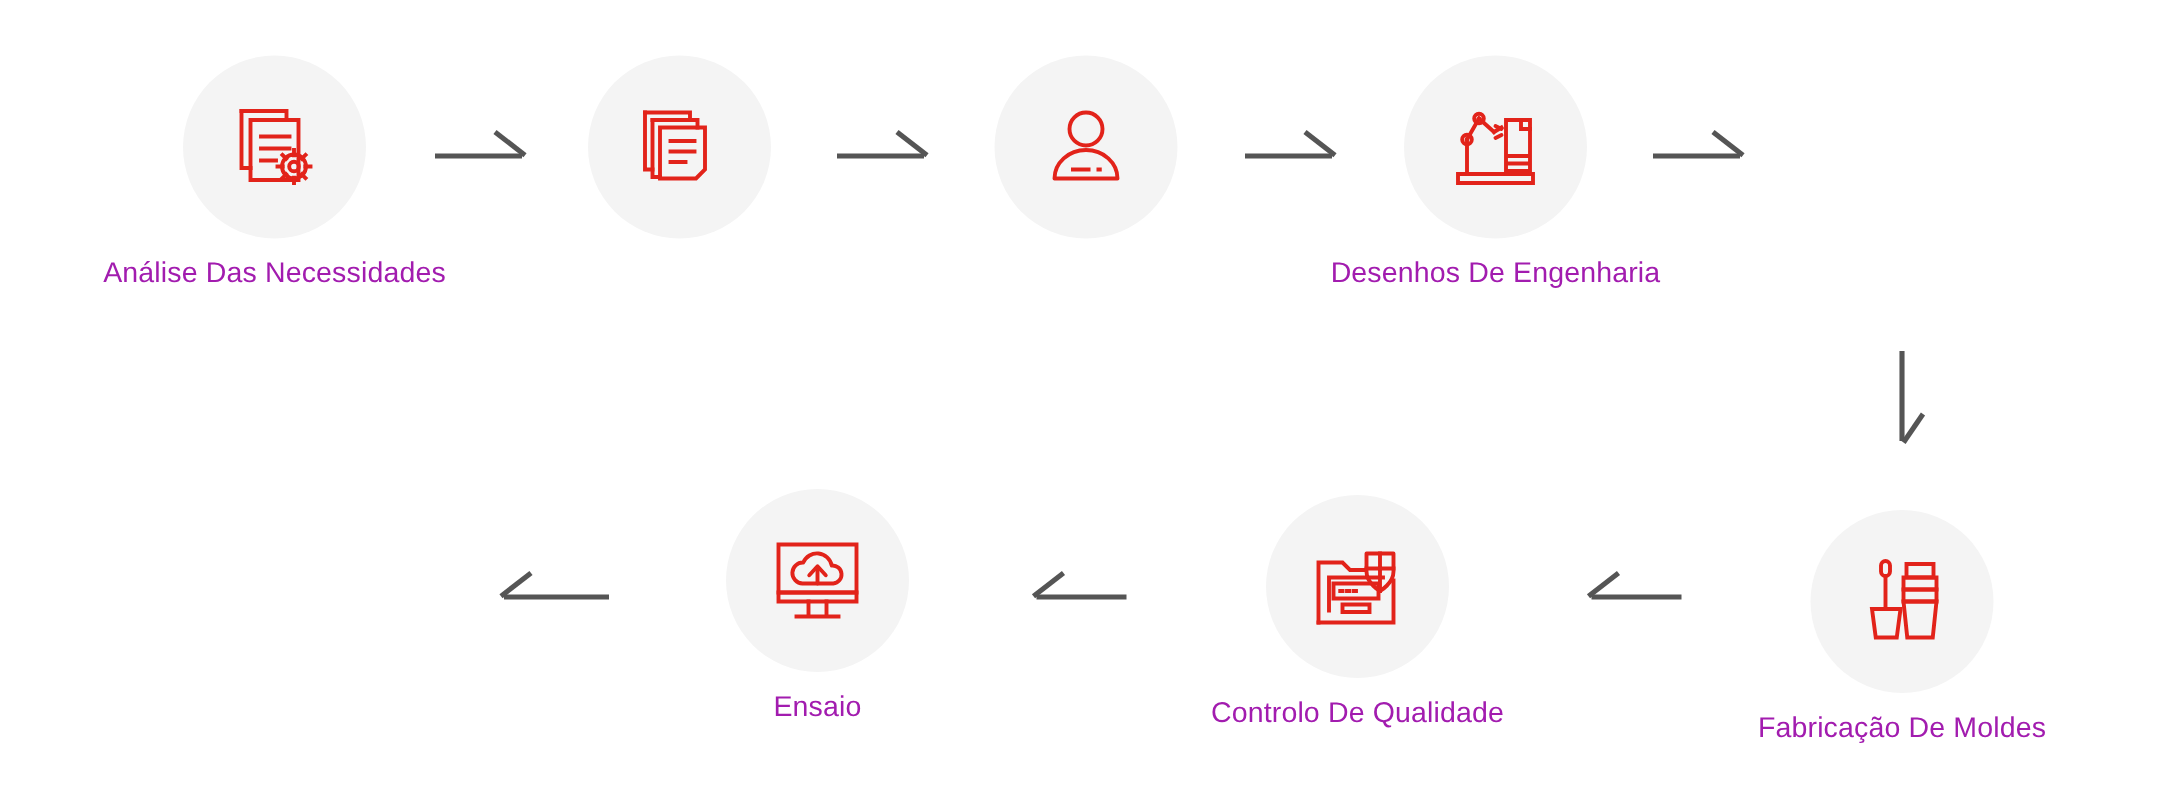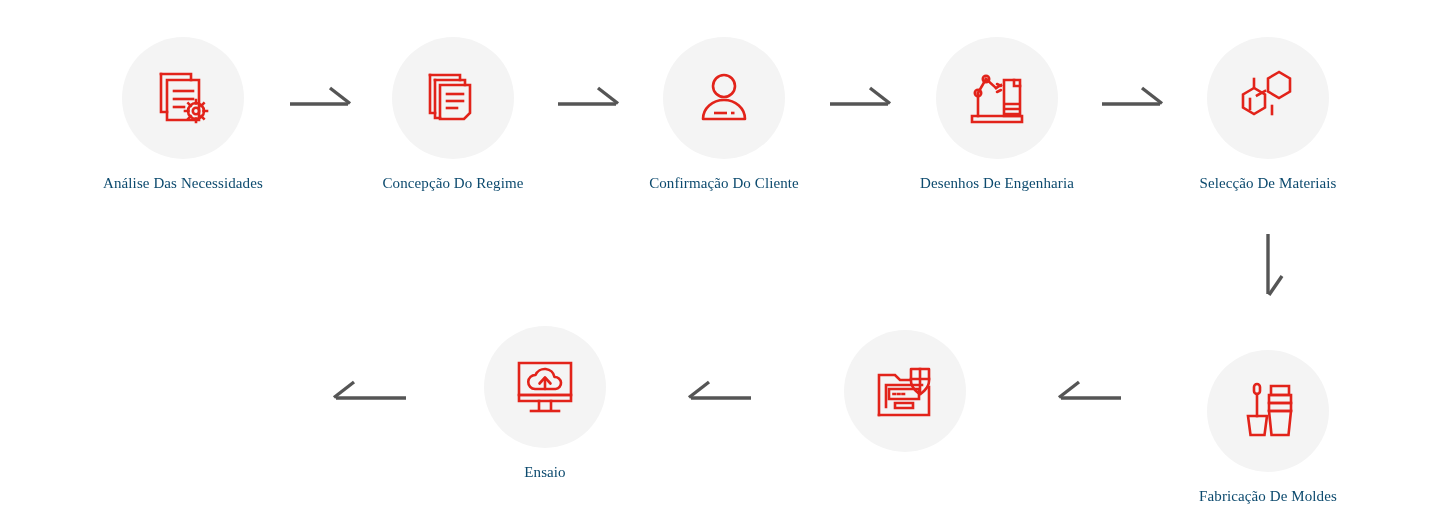--- a/index.html
+++ b/index.html
@@ -33,27 +33,26 @@
     background: #f4f4f4;
     display: flex;
     align-items: center;
     justify-content: center;
   }
   .step-circle svg {
     display: block;
   }
   .step-label {
     margin-top: 12px;
-    font-size: 15px;
+    font-size: 19px;
     line-height: 24px;
-    color: #0c4a6e;
+    color: #a21caf;
     white-space: nowrap;
     text-align: center;
     letter-spacing: 0.1px;
-    font-family: Liberation Serif, serif;
   }
   .connector {
     position: absolute;
   }
   .connector svg {
     display: block;
     overflow: visible;
   }
 </style>
 </head>
@@ -90,35 +89,33 @@
           <path d="M6 6 v38 h5"></path>
           <path d="M11 11 h30 v5"></path>
           <path d="M11 11 v38 h5"></path>
           <path d="M16 16 h30 v28 l-6 6 h-24 z"></path>
           <path d="M23 25 h16"></path>
           <path d="M23 32 h16"></path>
           <path d="M23 39 h10"></path>
         </svg>
       </span>
     </div>
-    <div class="step-label">Concepção Do Regime</div>
   </div>
 
   <div class="step" style="left:604px; top:37px;">
     <div class="step-circle">
       <span>
         <svg width="60" height="58" viewBox="0 0 60 58" fill="none" stroke="#e2231a" stroke-width="2.6" stroke-linecap="round" stroke-linejoin="round">
           <circle cx="30" cy="17" r="11"></circle>
           <path d="M9 50 a21 19 0 0 1 42 0 z"></path>
           <path d="M20 44 h13" stroke-linecap="butt"></path>
           <path d="M37 44 h3.5" stroke-linecap="butt"></path>
         </svg>
       </span>
     </div>
-    <div class="step-label">Confirmação Do Cliente</div>
   </div>
 
   <div class="step" style="left:877px; top:37px;">
     <div class="step-circle">
       <span>
         <svg width="60" height="56" viewBox="0 0 60 56" fill="none" stroke="#e2231a" stroke-width="2.6" stroke-linecap="square" stroke-linejoin="miter">
           <path d="M5 46 h50 v6 h-50 z"></path>
           <path d="M11 46 v-23"></path>
           <path d="M11 23 l8 -14"></path>
           <path d="M19 9 l10 9"></path>
@@ -128,35 +125,20 @@
           <path d="M30 14 l4 2 M30 22 l4 -2" stroke-linecap="round"></path>
           <path d="M37 10 h16 v36 h-16 z"></path>
           <path d="M47 10 v6 h6"></path>
           <path d="M39 34 h12 M39 39 h12 M39 44 h12"></path>
         </svg>
       </span>
     </div>
     <div class="step-label">Desenhos De Engenharia</div>
   </div>
 
-  <div class="step" style="left:1148px; top:37px;">
-    <div class="step-circle">
-      <span>
-        <svg width="62" height="56" viewBox="0 0 62 56" fill="none" stroke="#e2231a" stroke-width="2.6" stroke-linecap="square" stroke-linejoin="miter">
-          <path d="M30 27 l-11 6.5 v13 L30 53 l11 -6.5 v-13 z" transform="translate(-13,-9)"></path>
-          <path d="M30 27 l-11 6.5 v13 L30 53 l11 -6.5 v-13 z" transform="translate(12,-25)"></path>
-          <path d="M13 29 l0 10"></path>
-          <path d="M20 25.5 l8 -4.5"></path>
-          <path d="M17 9 v8"></path>
-          <path d="M35 36 v8"></path>
-        </svg>
-      </span>
-    </div>
-    <div class="step-label">Selecção De Materiais</div>
-  </div>
 
   <div class="connector" style="left:288px; top:82px;">
     <span>
       <svg width="72" height="36" viewBox="0 0 72 36">
         <path d="M2 22 H60" stroke="#555555" stroke-width="3.4" fill="none"></path>
         <path d="M42 6 L62 21.5" stroke="#555555" stroke-width="3.4" fill="none" stroke-linecap="butt"></path>
       </svg>
     </span>
   </div>
 
@@ -222,23 +204,24 @@
           <path d="M4 52 h50 v-28"></path>
           <path d="M11 44 V22 h36"></path>
           <path d="M14 26 h30 v10 h-30 z"></path>
           <path d="M18.5 31 h1.5 M23 31 h1.5 M27.5 31 h1.5"></path>
           <path d="M20 40 h18 v5 h-18 z"></path>
           <path d="M36 6 h18 v12 c0 8 -9 13 -9 13 c0 0 -9 -5 -9 -13 z" stroke-linejoin="round"></path>
           <path d="M45 6 v25 M36 16 h18"></path>
         </svg>
       </span>
     </div>
-  </div>
-
-  <div class="step" style="left:1148px; top:350px;justify-content:flex-end;">
+    <div class="step-label">Controlo De Qualidade</div>
+  </div>
+
+  <div class="step" style="left:1148px; top:340px;justify-content:flex-end;">
     <div class="step-circle">
       <span>
         <svg width="56" height="60" viewBox="0 0 56 60" fill="none" stroke="#e2231a" stroke-width="2.6" stroke-linecap="square" stroke-linejoin="miter">
           <rect x="14" y="3" width="6" height="10" rx="3"></rect>
           <path d="M17 13 v22"></path>
           <path d="M8 35 h19 l-2.5 19 h-14 z"></path>
           <path d="M31 5 h18 v9 h-18 z"></path>
           <path d="M29 14 h22 v8 h-22 z"></path>
           <path d="M29 22 h22 v8 h-22 z"></path>
           <path d="M29 30 h22 l-2.5 24 h-17 z"></path>

